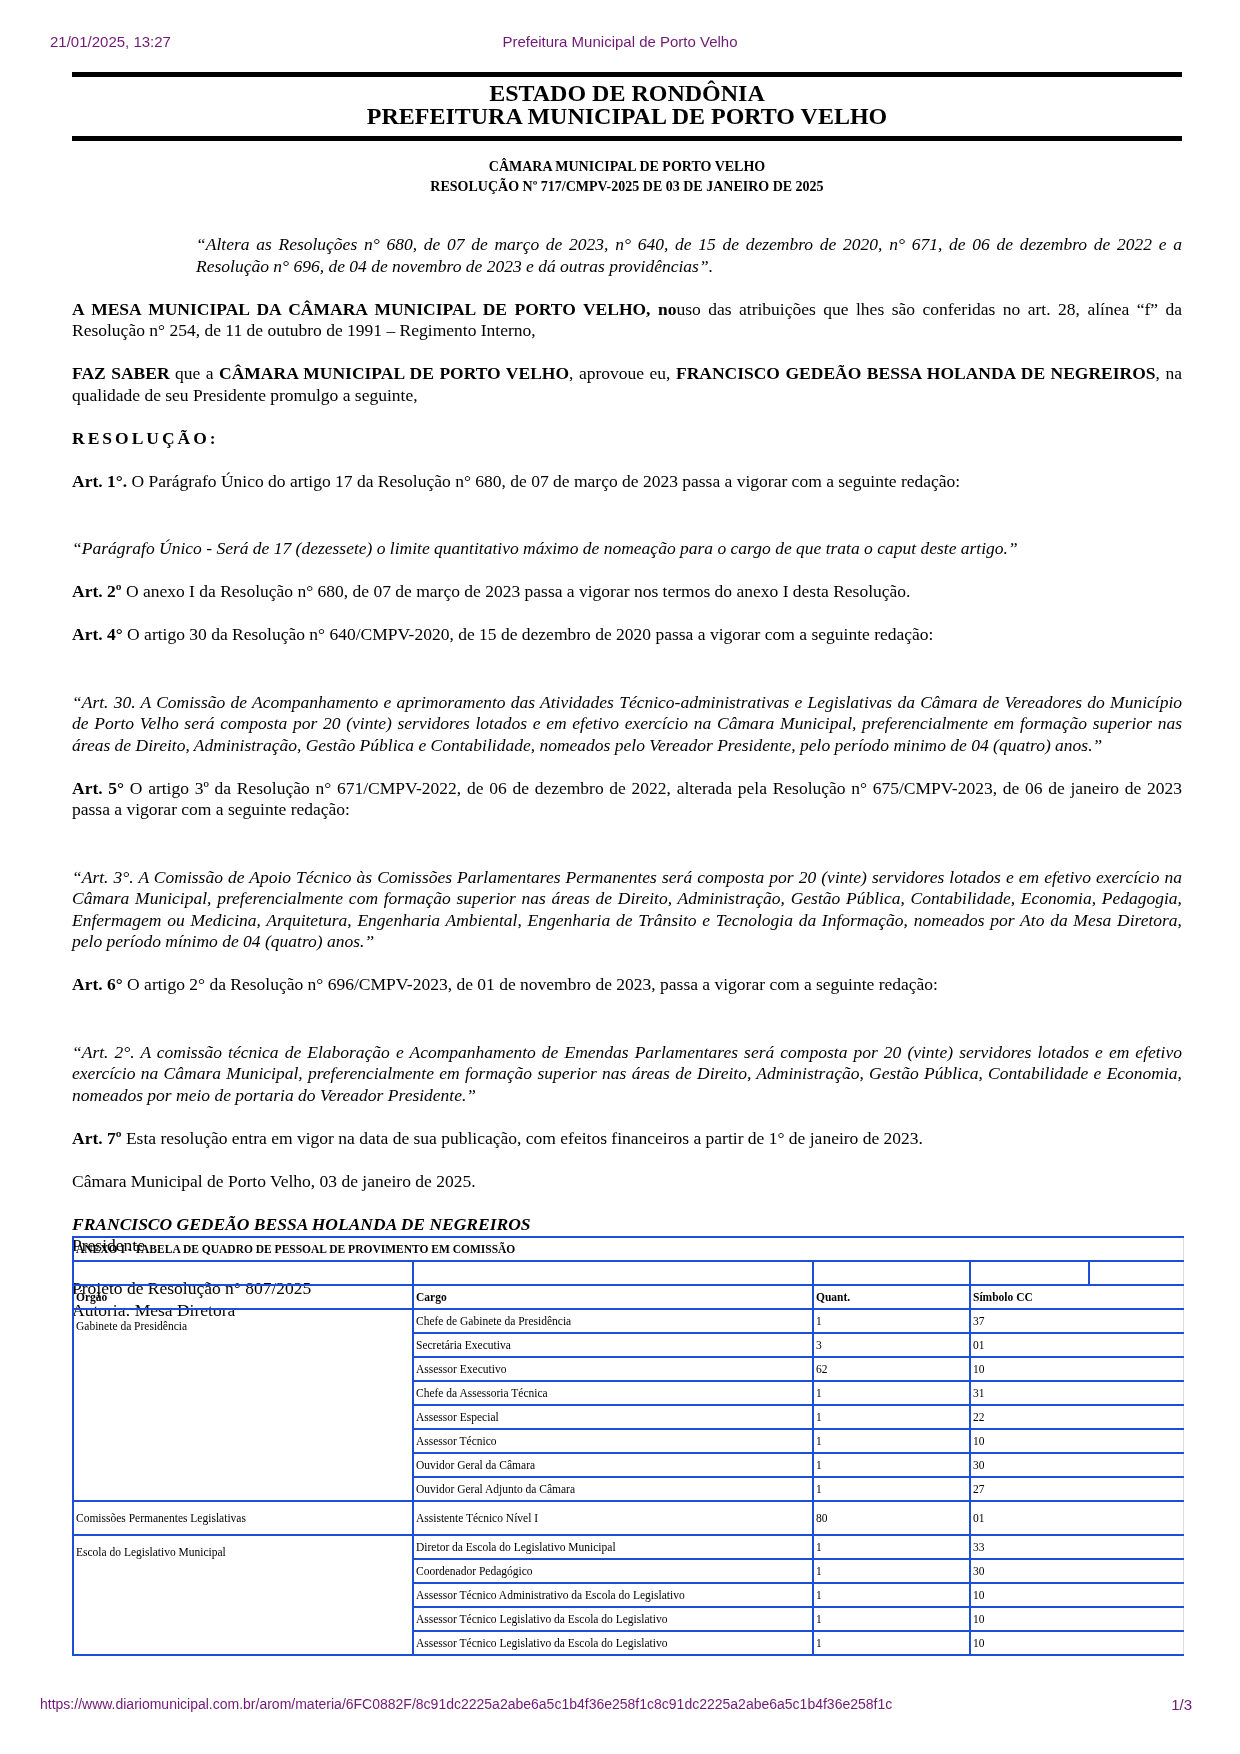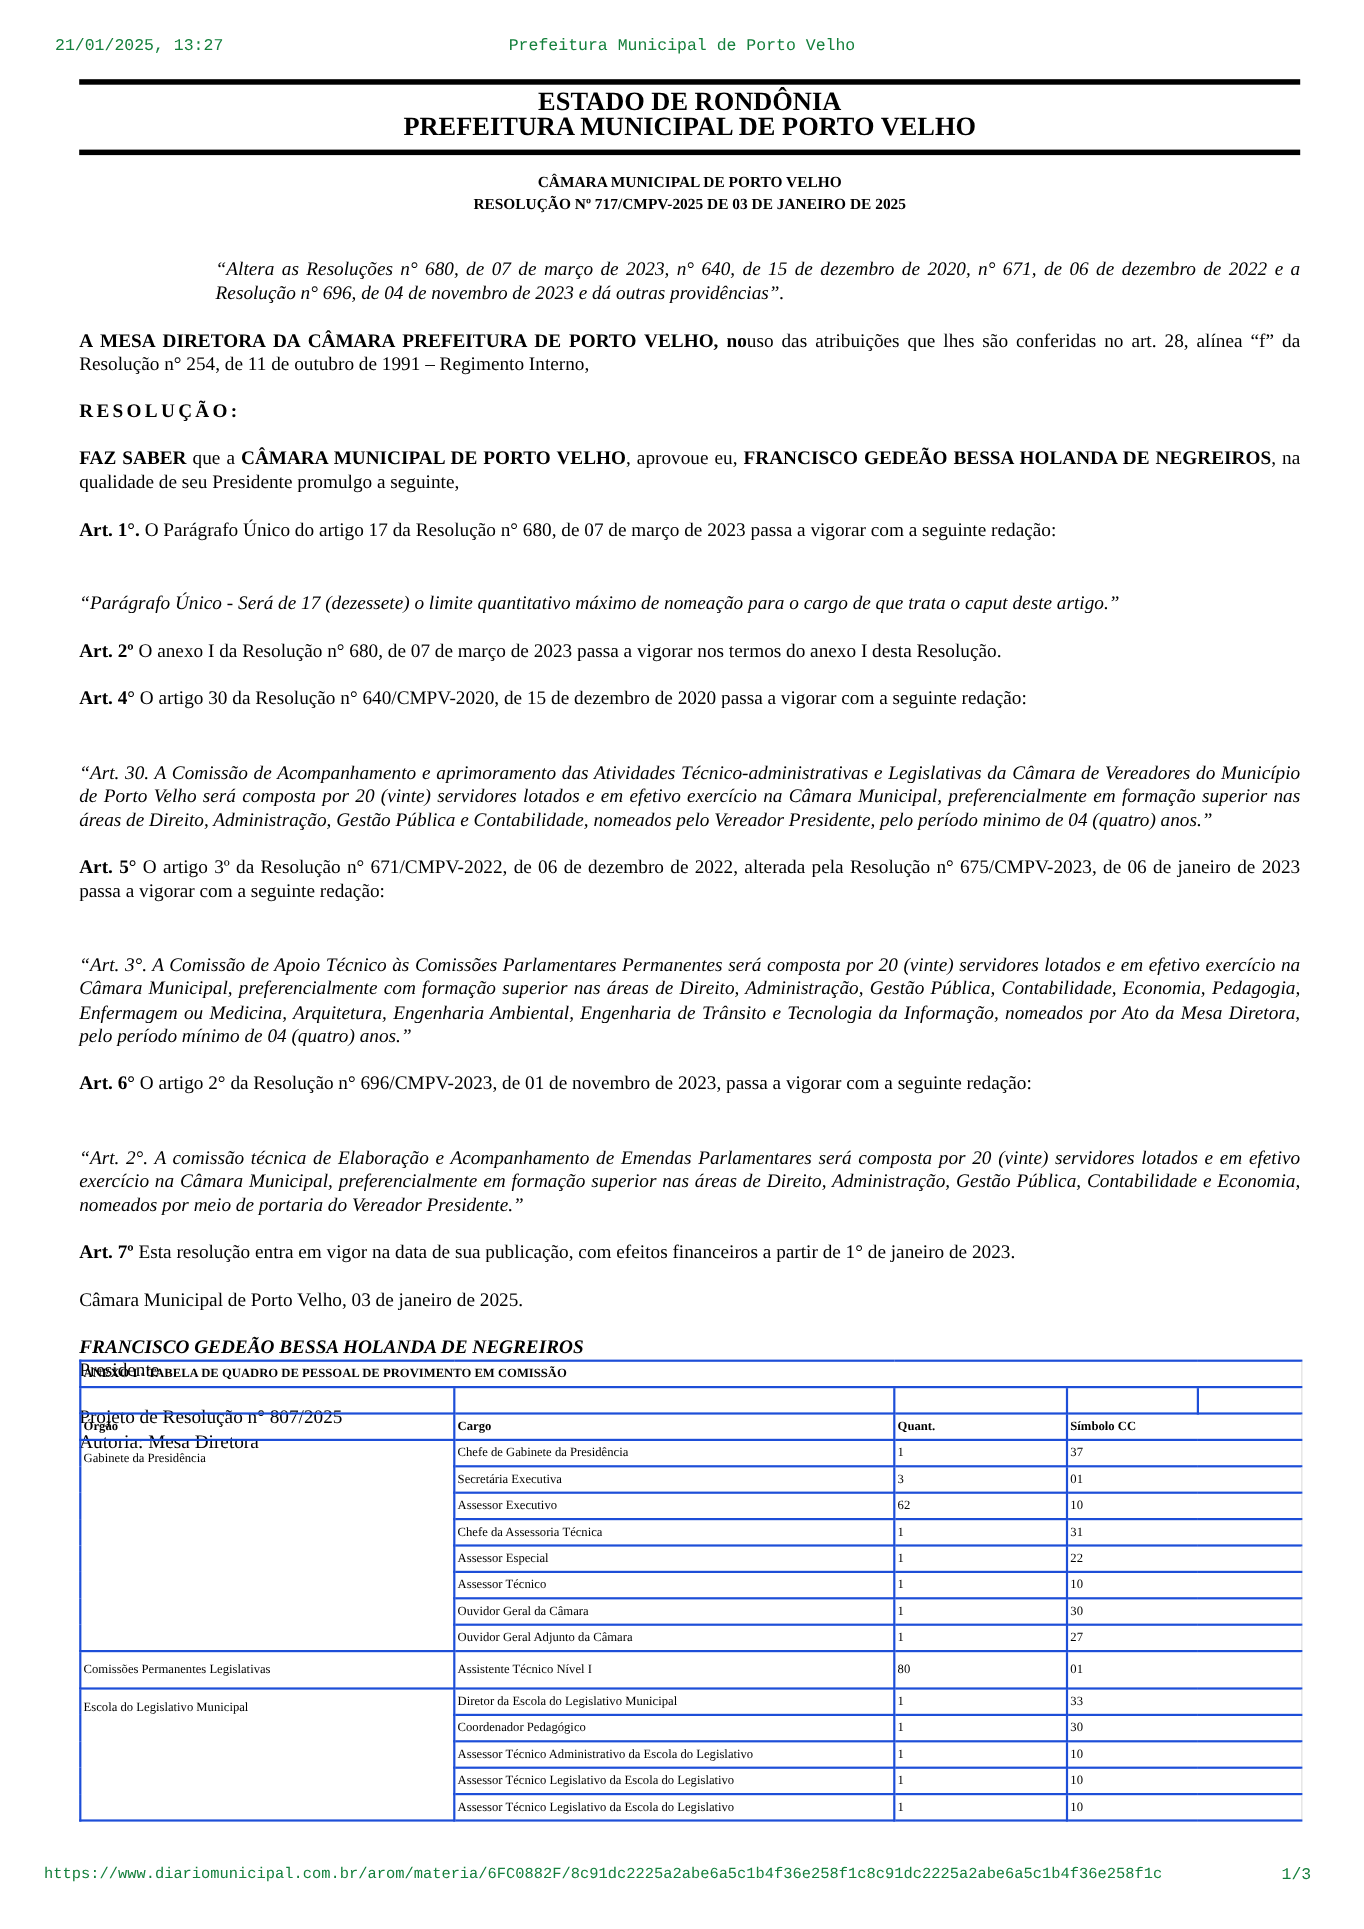--- a/index.html
+++ b/index.html
@@ -1,17 +1,17 @@
 <!DOCTYPE html>
 <html><head>
 <meta charset="utf-8">
 <style>
   html, body { margin: 0; padding: 0; background: #ffffff; }
   body { width: 1240px; height: 1754px; position: relative; overflow: hidden; color: #000; }
-  .pbar { position: absolute; font-family: Liberation Mono, monospace; font-size: 15px; color: #15803d; }
+  .pbar { position: absolute; font-family: Liberation Sans, sans-serif; font-size: 15px; color: #701a75; }
   #print-date { left: 50px; top: 33px; }
   #print-title { left: 0; width: 1240px; top: 33px; text-align: center; }
   #print-url { left: 40px; top: 1696px; font-size: 14px; }
   #print-page { right: 48px; top: 1696px; }
   .page { position: absolute; left: 72px; top: 72px; width: 1110px; font-family: "Liberation Serif", serif; font-size: 17.5px; line-height: 21.5px; }
   .thick { height: 5px; background: #000; }
   .hdr { text-align: center; font-weight: bold; font-size: 24px; line-height: 23px; padding: 5px 0 8px 0; }
   .sub { text-align: center; font-weight: bold; font-size: 14px; line-height: 20px; margin-top: 16px; }
   p { margin: 0; text-align: justify; }
   .ementa { margin-top: 37px; margin-left: 124px; font-style: italic; }
@@ -40,25 +40,25 @@
   </div>
   <div class="thick"></div>
 
   <div class="sub">
     <div>CÂMARA MUNICIPAL DE PORTO VELHO</div>
     <div>RESOLUÇÃO Nº 717/CMPV-2025 DE 03 DE JANEIRO DE 2025</div>
   </div>
 
   <p class="ementa">“Altera as Resoluções n° 680, de 07 de março de 2023, n° 640, de 15 de dezembro de 2020, n° 671, de 06 de dezembro de 2022 e a Resolução n° 696, de 04 de novembro de 2023 e dá outras providências”.</p>
 
-  <p class="block"><span class="b">A MESA DIRETORA DA CÂMARA PREFEITURA DE PORTO VELHO, no</span><span>uso das atribuições que lhes são conferidas no art. 28, alínea “f” da Resolução n° 254, de 11 de outubro de 1991 – Regimento Interno,</span></p>
+  <p class="block"><span class="b">A MESA MUNICIPAL DA CÂMARA MUNICIPAL DE PORTO VELHO, no</span><span>uso das atribuições que lhes são conferidas no art. 28, alínea “f” da Resolução n° 254, de 11 de outubro de 1991 – Regimento Interno,</span></p>
+
+  <p class="block"><span class="b">FAZ SABER</span><span> que a </span><span class="b">CÂMARA MUNICIPAL DE PORTO VELHO</span><span>, aprovoue eu, </span><span class="b">FRANCISCO GEDEÃO BESSA HOLANDA DE NEGREIROS</span><span>, na qualidade de seu Presidente promulgo a seguinte,</span></p>
 
   <p class="block resol">RESOLUÇÃO:</p>
-
-  <p class="block"><span class="b">FAZ SABER</span><span> que a </span><span class="b">CÂMARA MUNICIPAL DE PORTO VELHO</span><span>, aprovoue eu, </span><span class="b">FRANCISCO GEDEÃO BESSA HOLANDA DE NEGREIROS</span><span>, na qualidade de seu Presidente promulgo a seguinte,</span></p>
 
   <div id="articles">
       <p class="block"><span class="b">Art. 1°.</span><span> O Parágrafo Único do artigo 17 da Resolução n° 680, de 07 de março de 2023 passa a vigorar com a seguinte redação:</span></p>
       <p class="i">“Parágrafo Único - Será de 17 (dezessete) o limite quantitativo máximo de nomeação para o cargo de que trata o caput deste artigo.”</p>
       <p class="block"><span class="b">Art. 2º</span><span> O anexo I da Resolução n° 680, de 07 de março de 2023 passa a vigorar nos termos do anexo I desta Resolução.</span></p>
       <p class="block"><span class="b">Art. 4°</span><span> O artigo 30 da Resolução n° 640/CMPV-2020, de 15 de dezembro de 2020 passa a vigorar com a seguinte redação:</span></p>
       <p class="i">“Art. 30. A Comissão de Acompanhamento e aprimoramento das Atividades Técnico-administrativas e Legislativas da Câmara de Vereadores do Município de Porto Velho será composta por 20 (vinte) servidores lotados e em efetivo exercício na Câmara Municipal, preferencialmente em formação superior nas áreas de Direito, Administração, Gestão Pública e Contabilidade, nomeados pelo Vereador Presidente, pelo período minimo de 04 (quatro) anos.”</p>
       <p class="block"><span class="b">Art. 5°</span><span> O artigo 3º da Resolução n° 671/CMPV-2022, de 06 de dezembro de 2022, alterada pela Resolução n° 675/CMPV-2023, de 06 de janeiro de 2023 passa a vigorar com a seguinte redação:</span></p>
       <p class="i">“Art. 3°. A Comissão de Apoio Técnico às Comissões Parlamentares Permanentes será composta por 20 (vinte) servidores lotados e em efetivo exercício na Câmara Municipal, preferencialmente com formação superior nas áreas de Direito, Administração, Gestão Pública, Contabilidade, Economia, Pedagogia, Enfermagem ou Medicina, Arquitetura, Engenharia Ambiental, Engenharia de Trânsito e Tecnologia da Informação, nomeados por Ato da Mesa Diretora, pelo período mínimo de 04 (quatro) anos.”</p>
       <p class="block"><span class="b">Art. 6°</span><span> O artigo 2° da Resolução n° 696/CMPV-2023, de 01 de novembro de 2023, passa a vigorar com a seguinte redação:</span></p>

